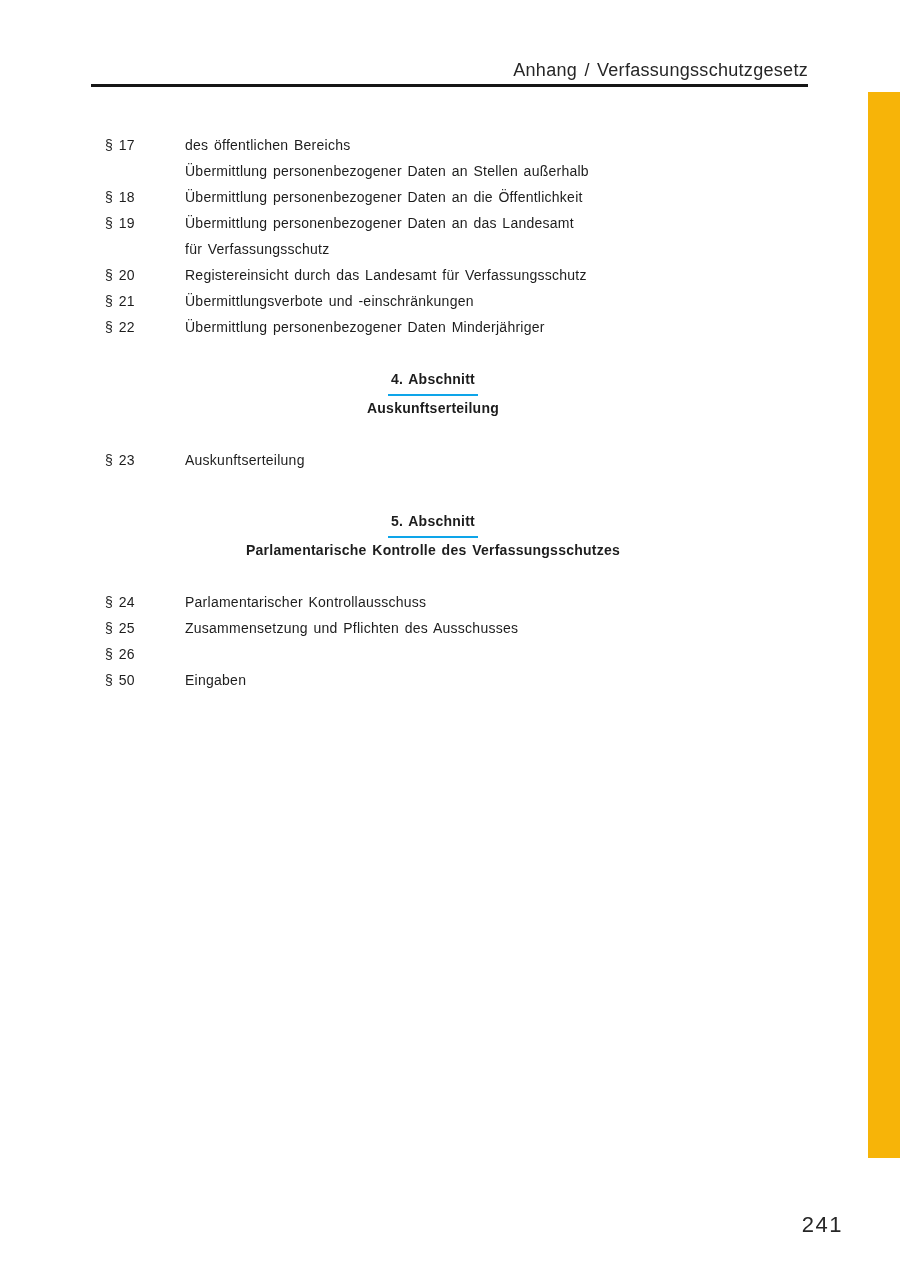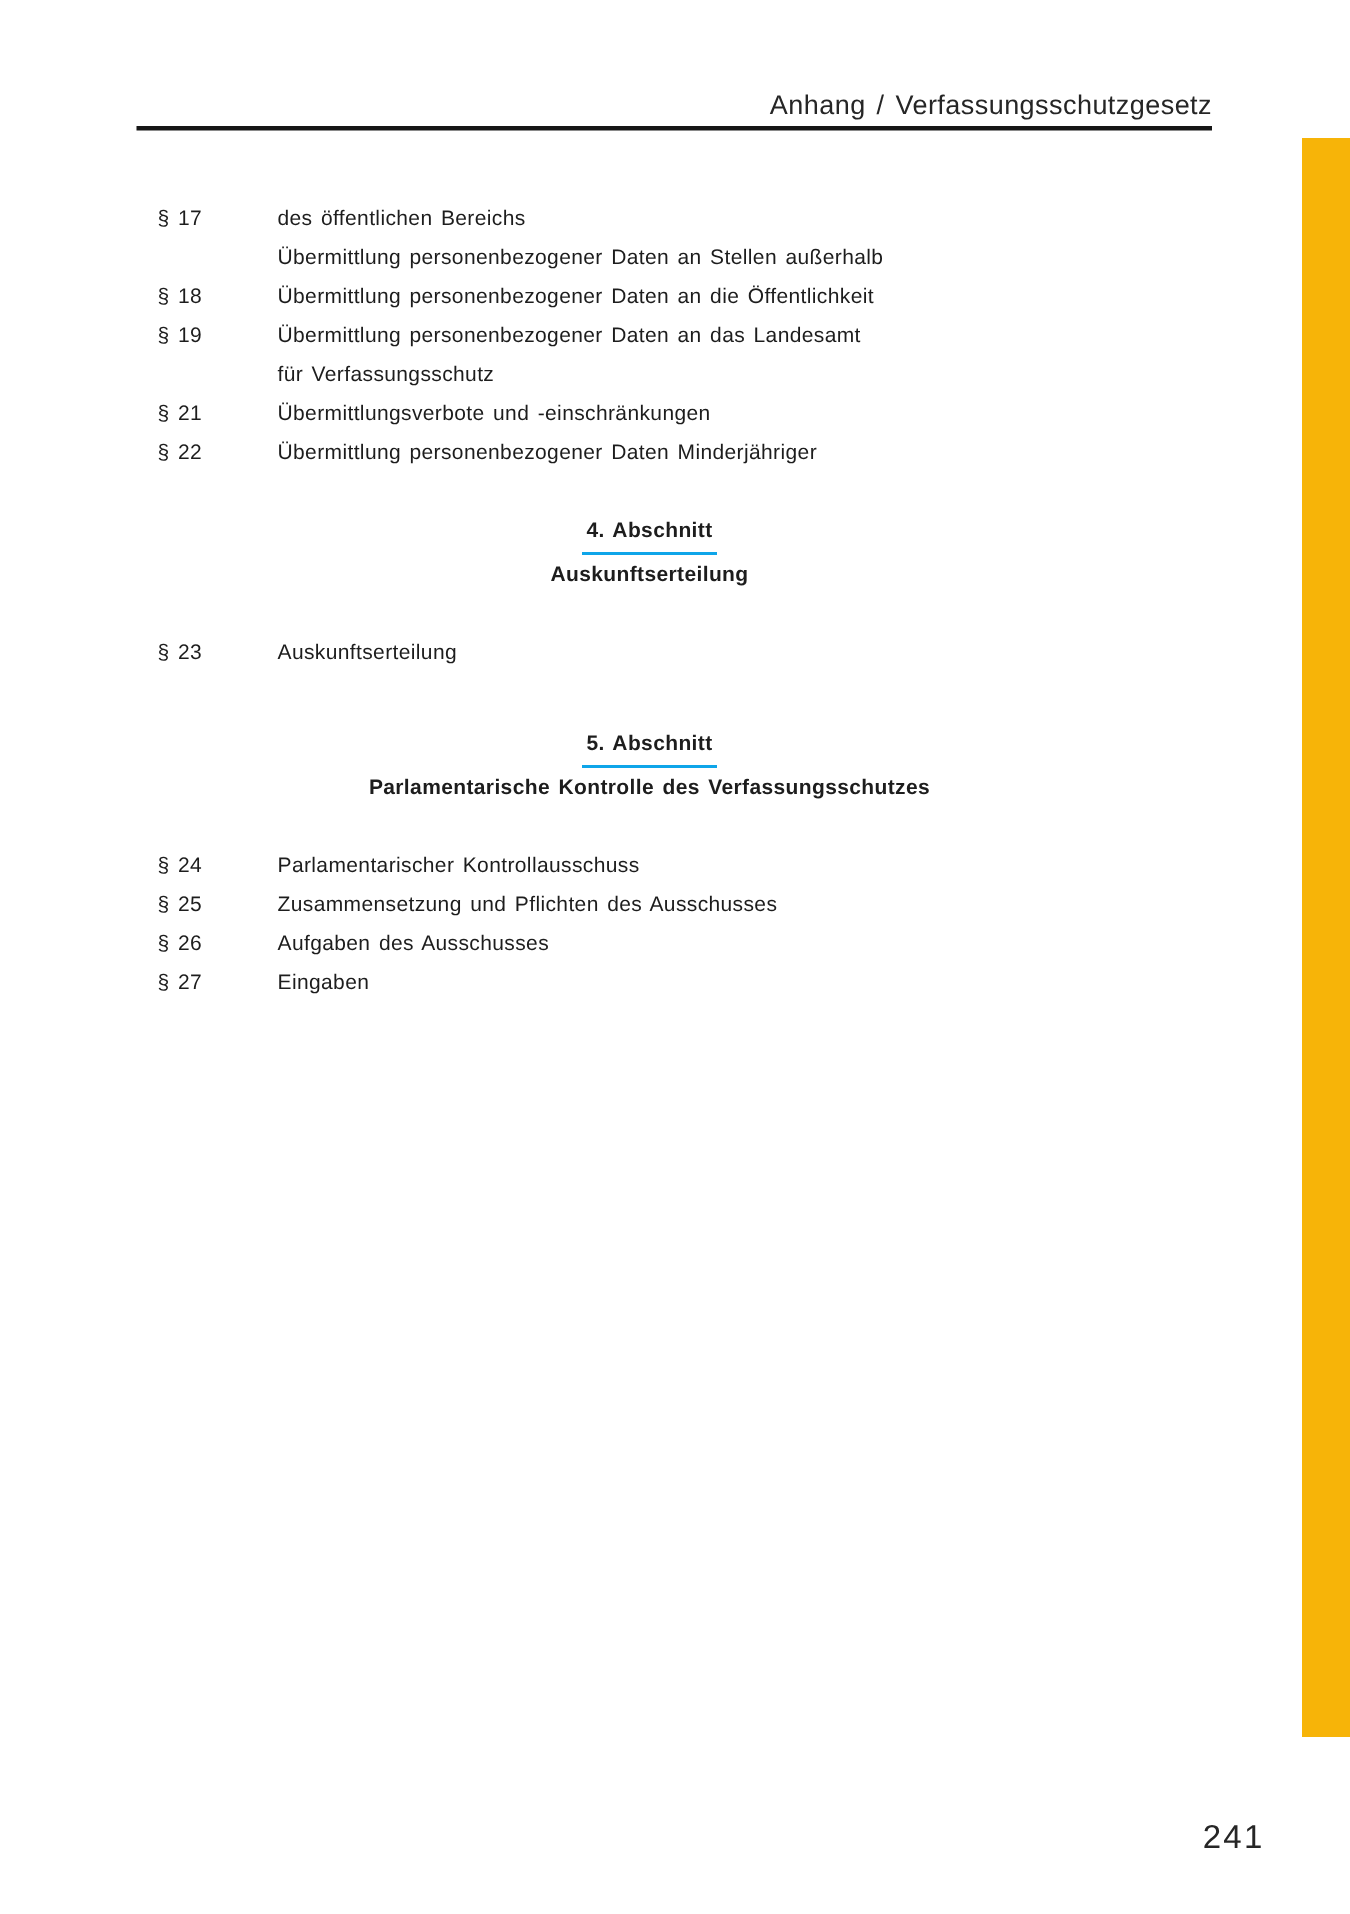--- a/index.html
+++ b/index.html
@@ -92,20 +92,26 @@
     </div>
 
     <div class="row">
       <span class="lbl">§ 19</span>
       <span class="ttl">
         <span class="ln">Übermittlung personenbezogener Daten an das Landesamt</span>
         <span class="ln">für Verfassungsschutz</span>
       </span>
     </div>
 
+    <div class="row">
+      <span class="lbl">§ 20</span>
+      <span class="ttl">
+        <span class="ln">Registereinsicht durch das Landesamt für Verfassungsschutz</span>
+      </span>
+    </div>
 
     <div class="row">
       <span class="lbl">§ 21</span>
       <span class="ttl">
         <span class="ln">Übermittlungsverbote und -einschränkungen</span>
       </span>
     </div>
 
     <div class="row">
       <span class="lbl">§ 22</span>
@@ -144,27 +150,24 @@
 
     <div class="row">
       <span class="lbl">§ 25</span>
       <span class="ttl">
         <span class="ln">Zusammensetzung und Pflichten des Ausschusses</span>
       </span>
     </div>
 
     <div class="row">
       <span class="lbl">§ 26</span>
-      <span class="ttl">
-        <span class="ln">Aufgaben des Ausschusses</span>
-      </span>
     </div>
 
     <div class="row">
-      <span class="lbl">§ 27</span>
+      <span class="lbl">§ 50</span>
       <span class="ttl">
         <span class="ln">Eingaben</span>
       </span>
     </div>
 
   </div>
 
   <div class="page-number">241</div>
 
 </div>

